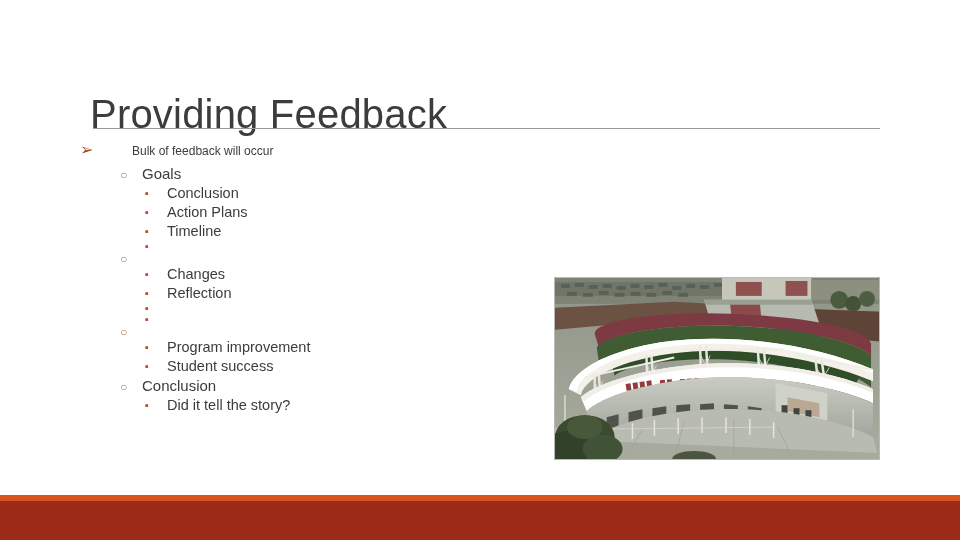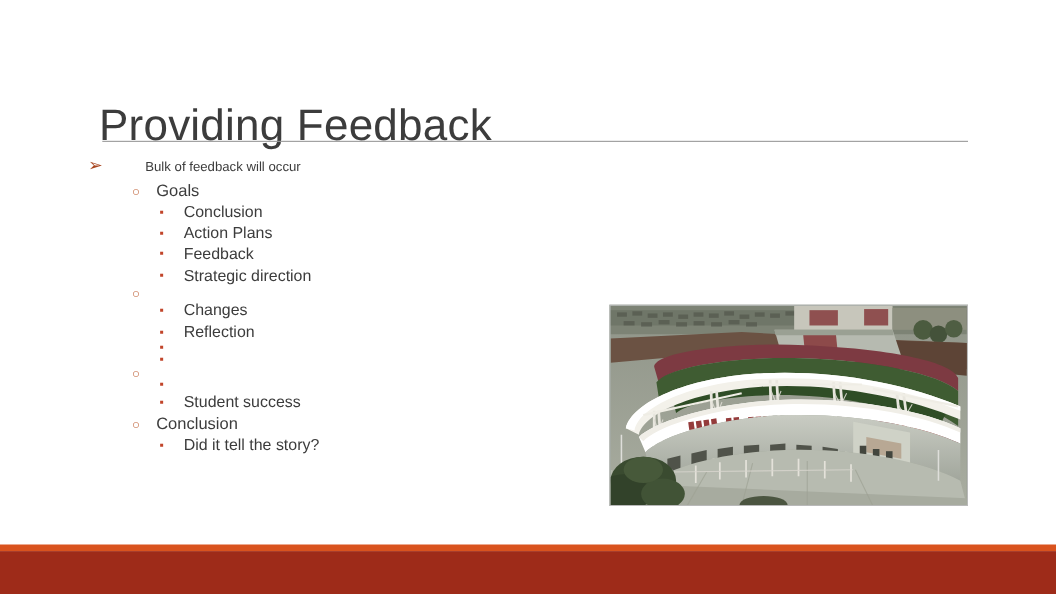--- a/index.html
+++ b/index.html
@@ -163,25 +163,24 @@
       <div class="li lvl3">
         <span class="bullet">▪</span>
         <span class="txt">Conclusion</span>
       </div>
       <div class="li lvl3">
         <span class="bullet">▪</span>
         <span class="txt">Action Plans</span>
       </div>
       <div class="li lvl3">
         <span class="bullet">▪</span>
-        <span class="txt">Feedback</span>
-      </div>
-      <div class="li lvl3">
-        <span class="bullet">▪</span>
-        <span class="txt">Strategic direction</span>
+        <span class="txt">Timeline</span>
+      </div>
+      <div class="li lvl3">
+        <span class="bullet">▪</span>
       </div>
       <div class="li lvl2">
         <span class="bullet">○</span>
       </div>
       <div class="li lvl3">
         <span class="bullet">▪</span>
         <span class="txt">Changes</span>
       </div>
       <div class="li lvl3">
         <span class="bullet">▪</span>
@@ -191,20 +190,21 @@
         <span class="bullet">▪</span>
       </div>
       <div class="li lvl3">
         <span class="bullet">▪</span>
       </div>
       <div class="li lvl2">
         <span class="bullet">○</span>
       </div>
       <div class="li lvl3">
         <span class="bullet">▪</span>
+        <span class="txt">Program improvement</span>
       </div>
       <div class="li lvl3">
         <span class="bullet">▪</span>
         <span class="txt">Student success</span>
       </div>
       <div class="li lvl2">
         <span class="bullet">○</span>
         <span class="txt">Conclusion</span>
       </div>
       <div class="li lvl3">

